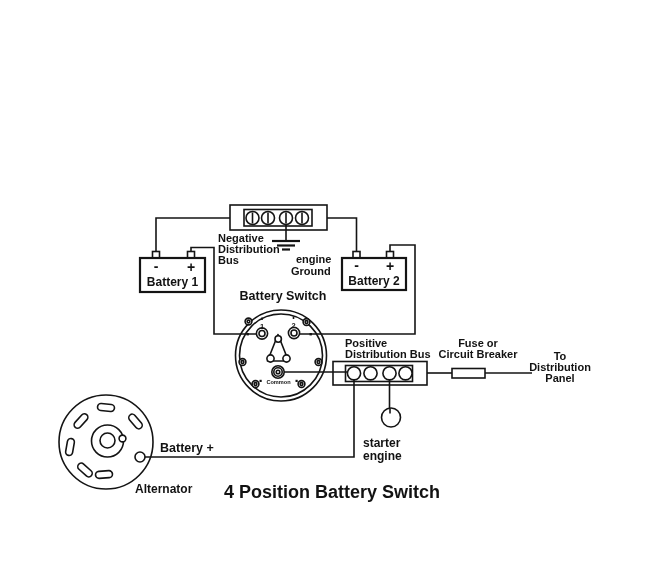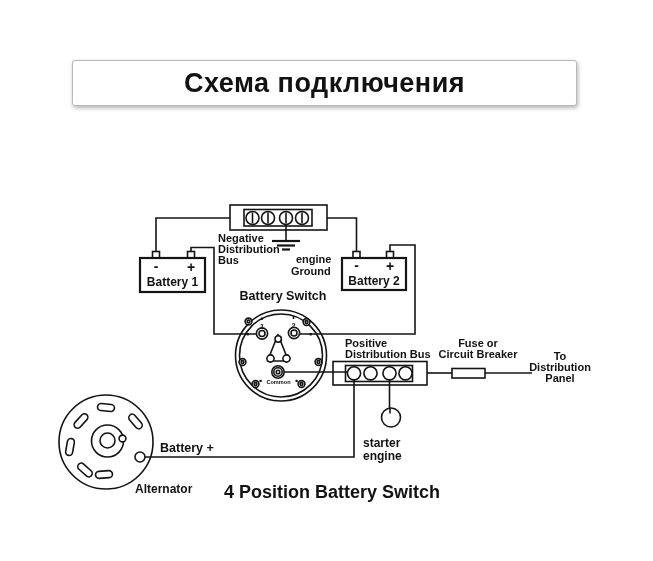--- a/index.html
+++ b/index.html
@@ -49,23 +49,20 @@
   .s18  { font-size: 18px; }
   .tiny { font-size: 7.5px; }
   .micro{ font-size: 5.6px; }
   .sign { font-size: 14px; }
 </style>
 </head>
 <body>
 
 <div id="stage">
 
-  <div id="title-box">
-    <span class="title-text">Схема подключения</span>
-  </div>
 
   <svg width="653" height="561" viewBox="0 0 653 561">
 
     <g>
       <circle class="shp" cx="281" cy="355.5" r="45.5"></circle>
       <circle class="ln" cx="281" cy="355.5" r="41.5" stroke-width="1.2"></circle>
     </g>
     <g>
       <circle class="shp" cx="106" cy="442" r="47"></circle>
     </g>

